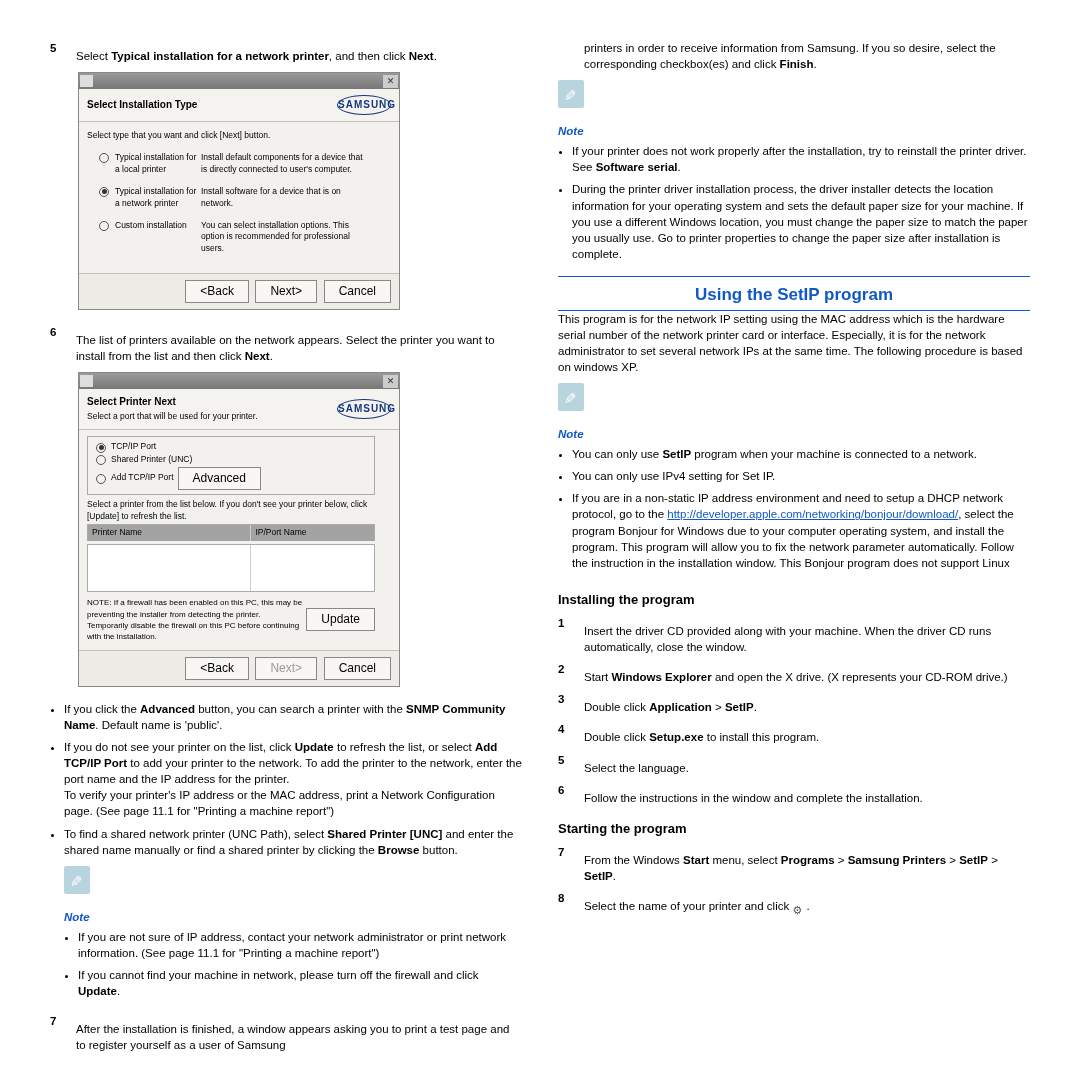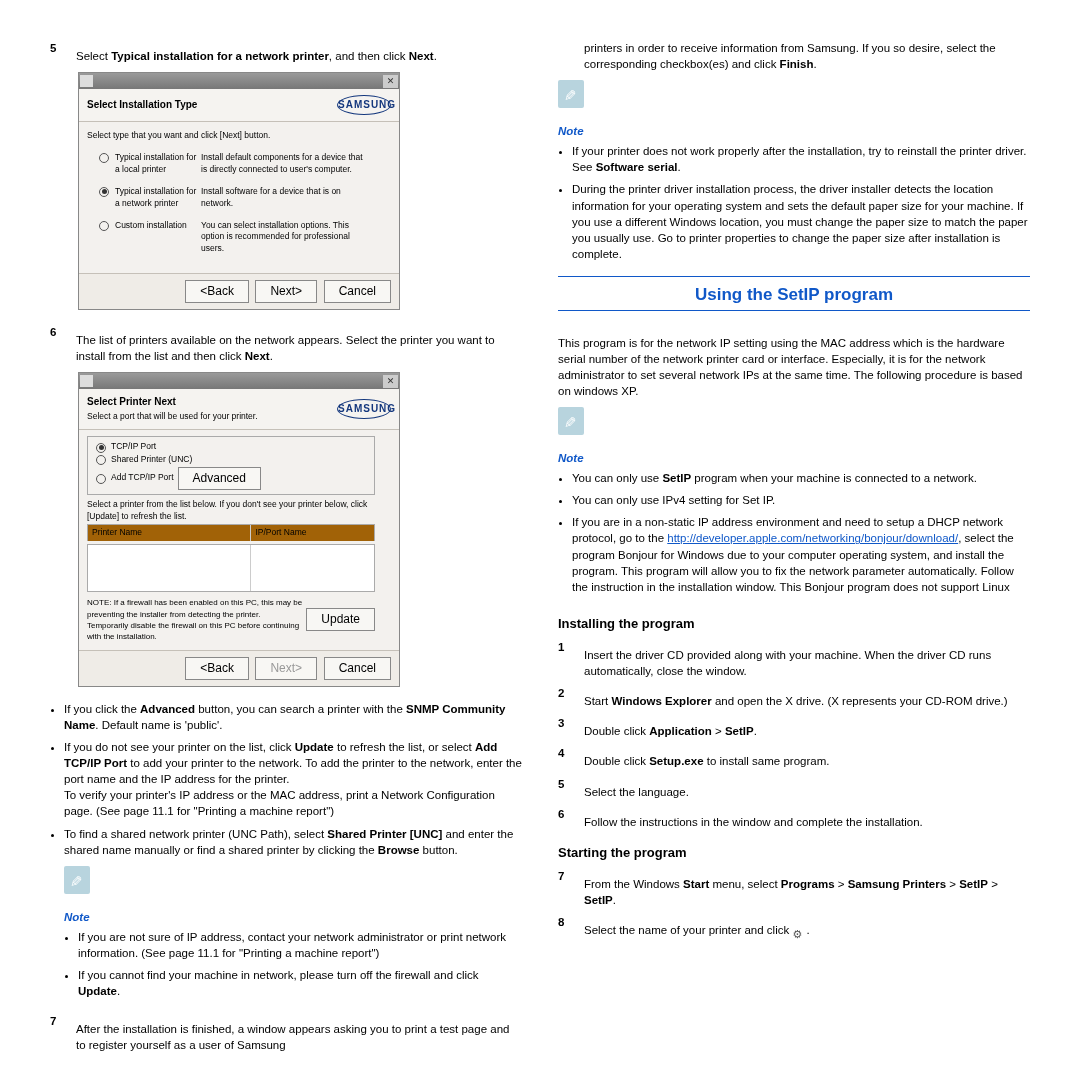--- a/index.html
+++ b/index.html
@@ -30,21 +30,21 @@
     left: 6px; top: 5px; font-size: 15px; transform: scaleX(-1);
   }
   .note-body { flex: 1; }
   .note-title { color: #1058c8; font-weight: bold; font-style: italic; margin-bottom: 2px; }
   .section-head {
     border-top: 1.5px solid #1058c8;
     padding: 6px 0 3px 0;
     color: #1058c8; font-weight: bold; font-size: 17px;
     text-align: center;
     border-bottom: 0.5px solid #1058c8;
-    margin-bottom: 24px;
+    margin-bottom: 0;
   }
   .subhead { font-weight: bold; font-size: 13px; margin: 14px 0 6px 0; }
   a.link { color: #1058c8; text-decoration: underline; }
   .footer {
     border-top: 0.4px solid #000; margin-top: 36px;
     text-align: center; padding-top: 3px; font-size: 10px;
   }
   
   .dlg {
     margin: 8px 0 14px 28px;
@@ -73,21 +73,21 @@
   .radio.sel::after{content:"";position:absolute;left:1.5px;top:1.5px;width:5px;height:5px;background:#333;border-radius:50%;}
   .radio-lbl { width:86px; font-size:8.5px;}
   .radio-desc { flex:1; font-size:8.5px; padding-right:4px;}
   .dlg-foot { border-top:1px solid #c5c0b8; padding:6px 8px; text-align:right; background:#efece7;}
   .btn { display:inline-block; border:1px solid #888; background:#f8f7f4; padding:2px 14px; font-size:12px; margin-left:4px;}
   .btn.dis{color:#999;}
   .dlg-sub {font-size:8.5px; margin:2px 0 0 0;}
   .plist { border:1px solid #aaa; background:#fff; height:46px; margin:3px 0 5px 0; display:flex;}
   .plist > div { padding:2px 4px; font-size:8.5px; color:#777;}
   .plist > div:first-child{width:54%; border-right:1px solid #ccc;}
-  .plist-head{display:flex;border:1px solid #aaa;border-bottom:none;background:#a16207;}
+  .plist-head{display:flex;border:1px solid #aaa;border-bottom:none;background:#a3a3a3;}
   .plist-head > div{padding:2px 4px;font-size:8.5px;}
   .plist-head > div:first-child{width:54%;border-right:1px solid #ccc;}
   .note-dlg{font-size:8px; display:flex; gap:0; align-items:center;}
   .port-list .radio{margin:1px 5px 0 4px;}
   .port-row{display:flex;align-items:center;margin:1px 0;}
   .port-row .radio-lbl{width:auto;font-size:8.5px;}
   .adv{float:right;}
   .gear{display:inline-block;width:11px;height:11px;vertical-align:middle;position:relative;}
   .gear::before{content:"⚙";font-size:11px;color:#555;}
 </style>
@@ -257,21 +257,21 @@
     <div class="step">
         <div class="step-num">2</div>
         <div class="step-txt"><span>Start </span><b>Windows Explorer</b><span> and open the X drive. (X represents your CD-ROM drive.)</span></div>
       </div>
     <div class="step">
         <div class="step-num">3</div>
         <div class="step-txt"><span>Double click </span><b>Application</b><span> &gt; </span><b>SetIP</b><span>.</span></div>
       </div>
     <div class="step">
         <div class="step-num">4</div>
-        <div class="step-txt"><span>Double click </span><b>Setup.exe</b><span> to install same program.</span></div>
+        <div class="step-txt"><span>Double click </span><b>Setup.exe</b><span> to install this program.</span></div>
       </div>
     <div class="step">
         <div class="step-num">5</div>
         <div class="step-txt">Select the language.</div>
       </div>
     <div class="step">
         <div class="step-num">6</div>
         <div class="step-txt">Follow the instructions in the window and complete the installation.</div>
       </div>
 

